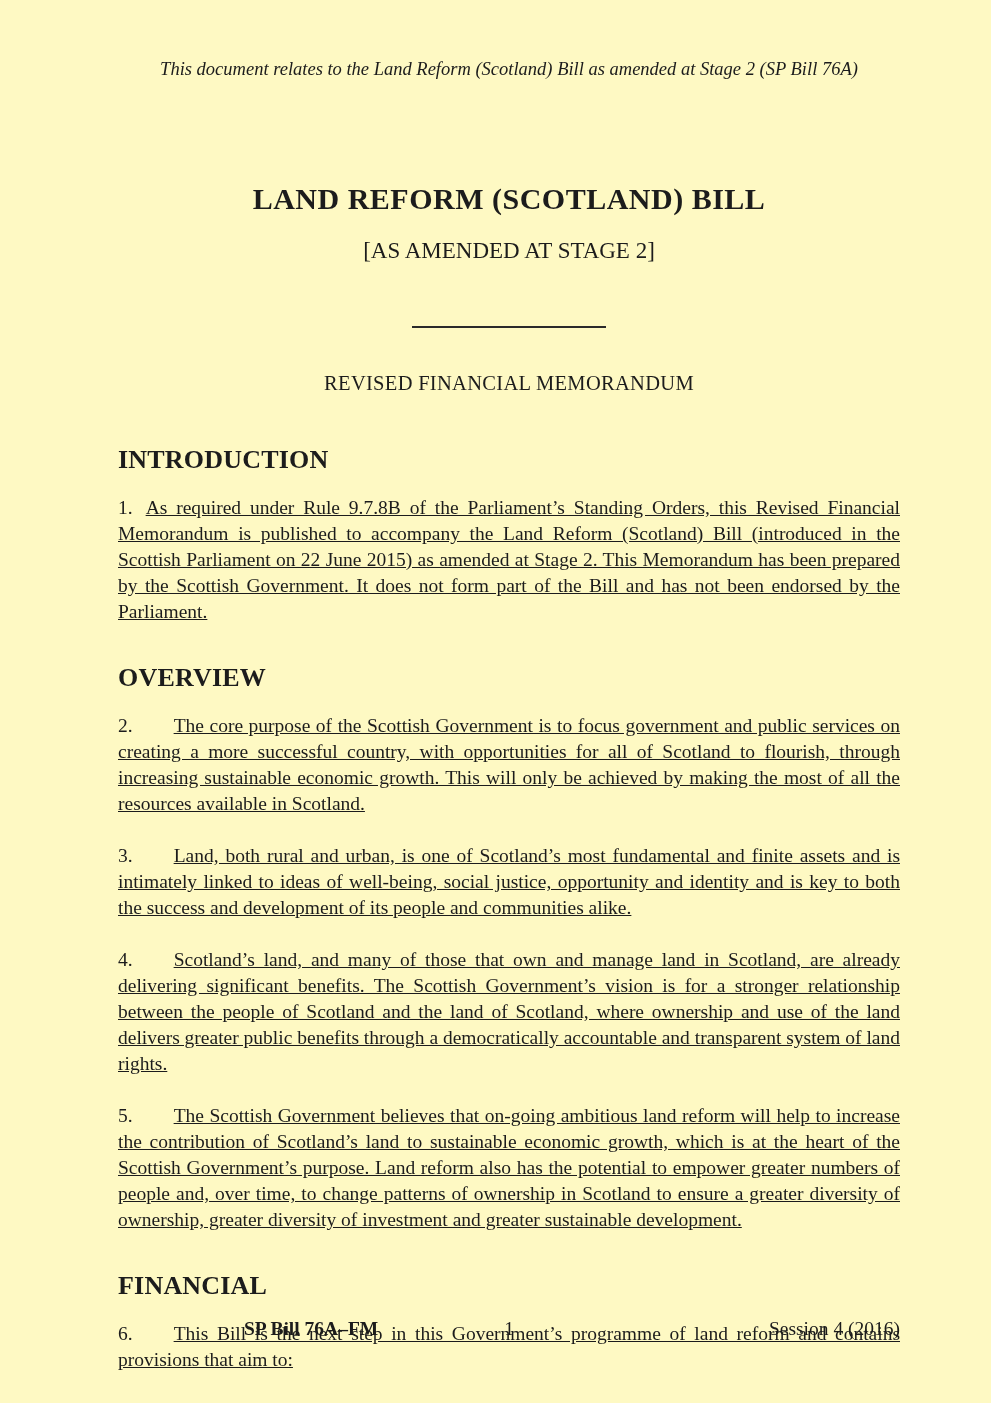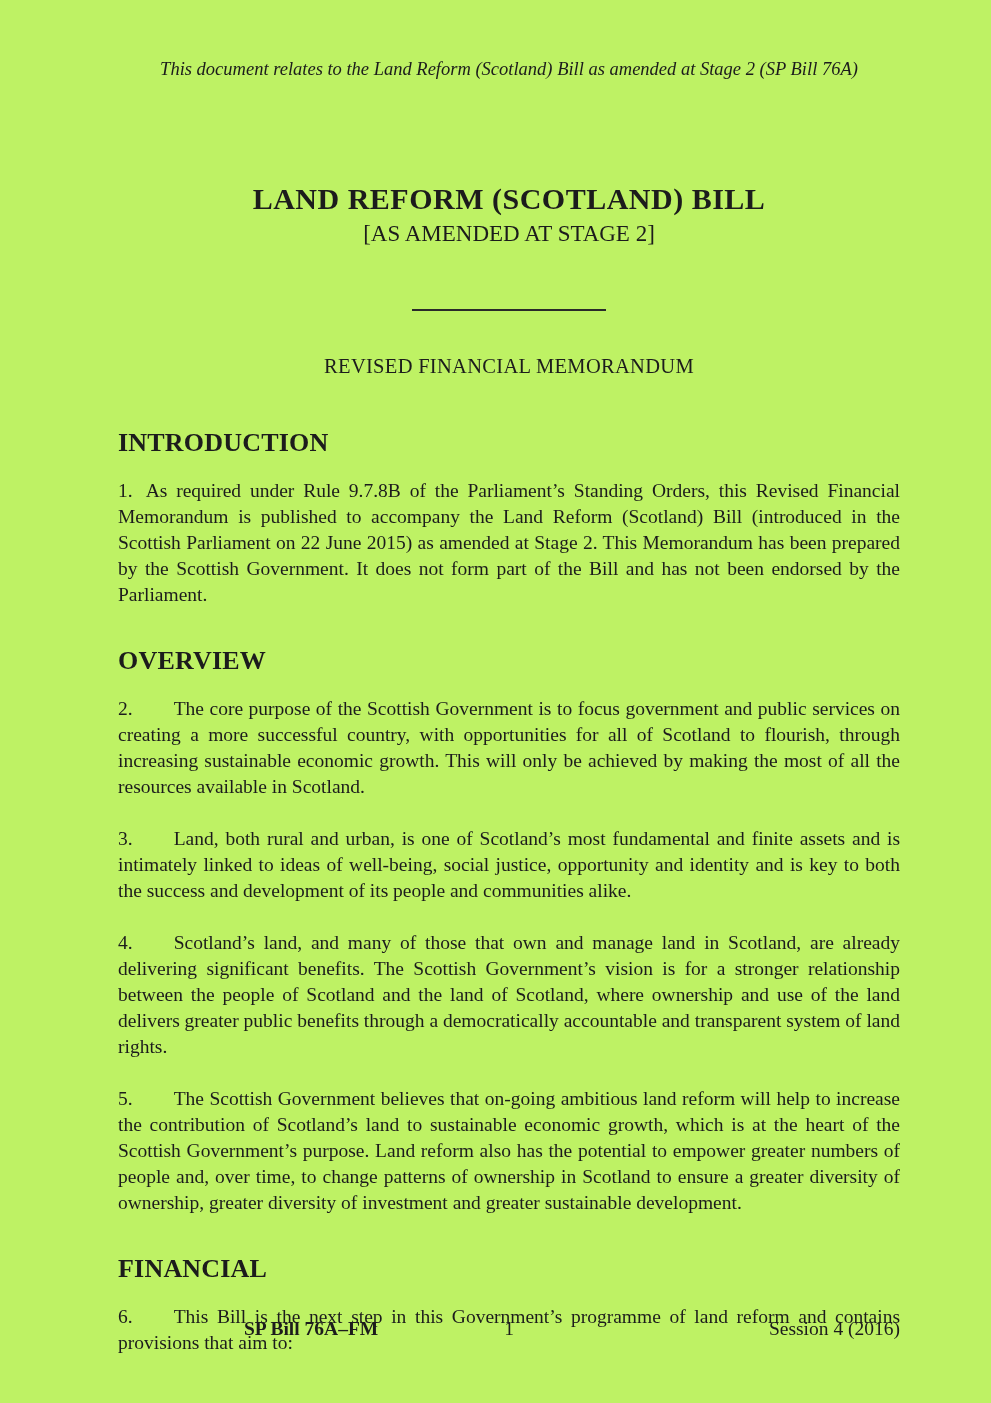--- a/index.html
+++ b/index.html
@@ -5,21 +5,21 @@
   html, body {
     margin: 0;
     padding: 0;
     background: #e8e8e8;
   }
   .page {
     position: relative;
     width: 991px;
     height: 1403px;
     margin: 0 auto;
-    background: #bef264;
+    background: #fef9c3;
     font-family: "Liberation Serif", "DejaVu Serif", serif;
     color: #1c1c1c;
     overflow: hidden;
     box-sizing: border-box;
   }
   .content {
     padding: 0 91px 0 118px;
   }
   .header-note {
     padding-top: 57px;
@@ -34,21 +34,21 @@
   }
   .doc-title {
     font-size: 30px;
     font-weight: bold;
     letter-spacing: 0.5px;
     line-height: 36px;
   }
   .doc-subtitle {
     font-size: 23px;
     line-height: 30px;
-    margin-top: 2px;
+    margin-top: 19px;
   }
   .divider {
     width: 194px;
     height: 0;
     border-top: 2px solid #2a2a2a;
     margin: 60px auto 0 auto;
   }
   .memo-title {
     margin-top: 44px;
     text-align: center;
@@ -63,20 +63,21 @@
     letter-spacing: 0.2px;
   }
   .heading.first {
     margin-top: 50px;
   }
   .para {
     margin: 20px 0 0 0;
     font-size: 19.5px;
     line-height: 26px;
     text-align: justify;
+    text-decoration: underline;
   }
   .para.spaced {
     margin-top: 26px;
   }
   .pnum {
     display: inline-block;
   }
   .gap-sm { margin-right: 13px; }
   .gap-lg { margin-right: 41px; }
   .footer {

